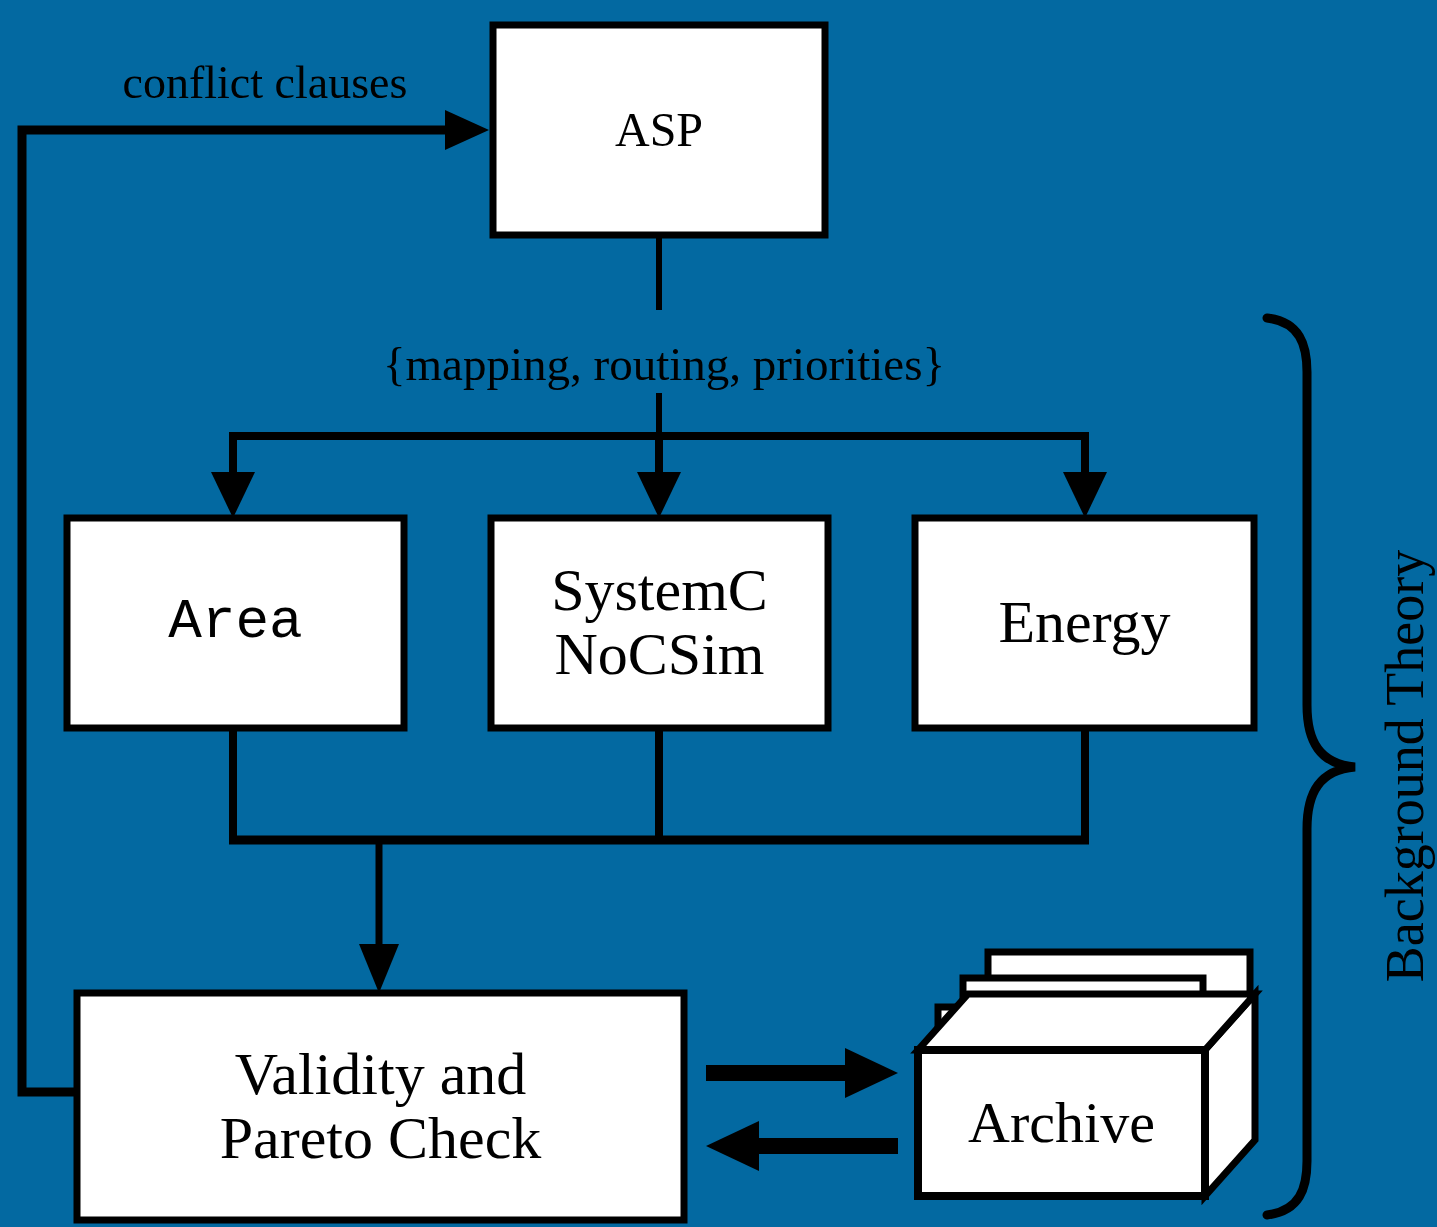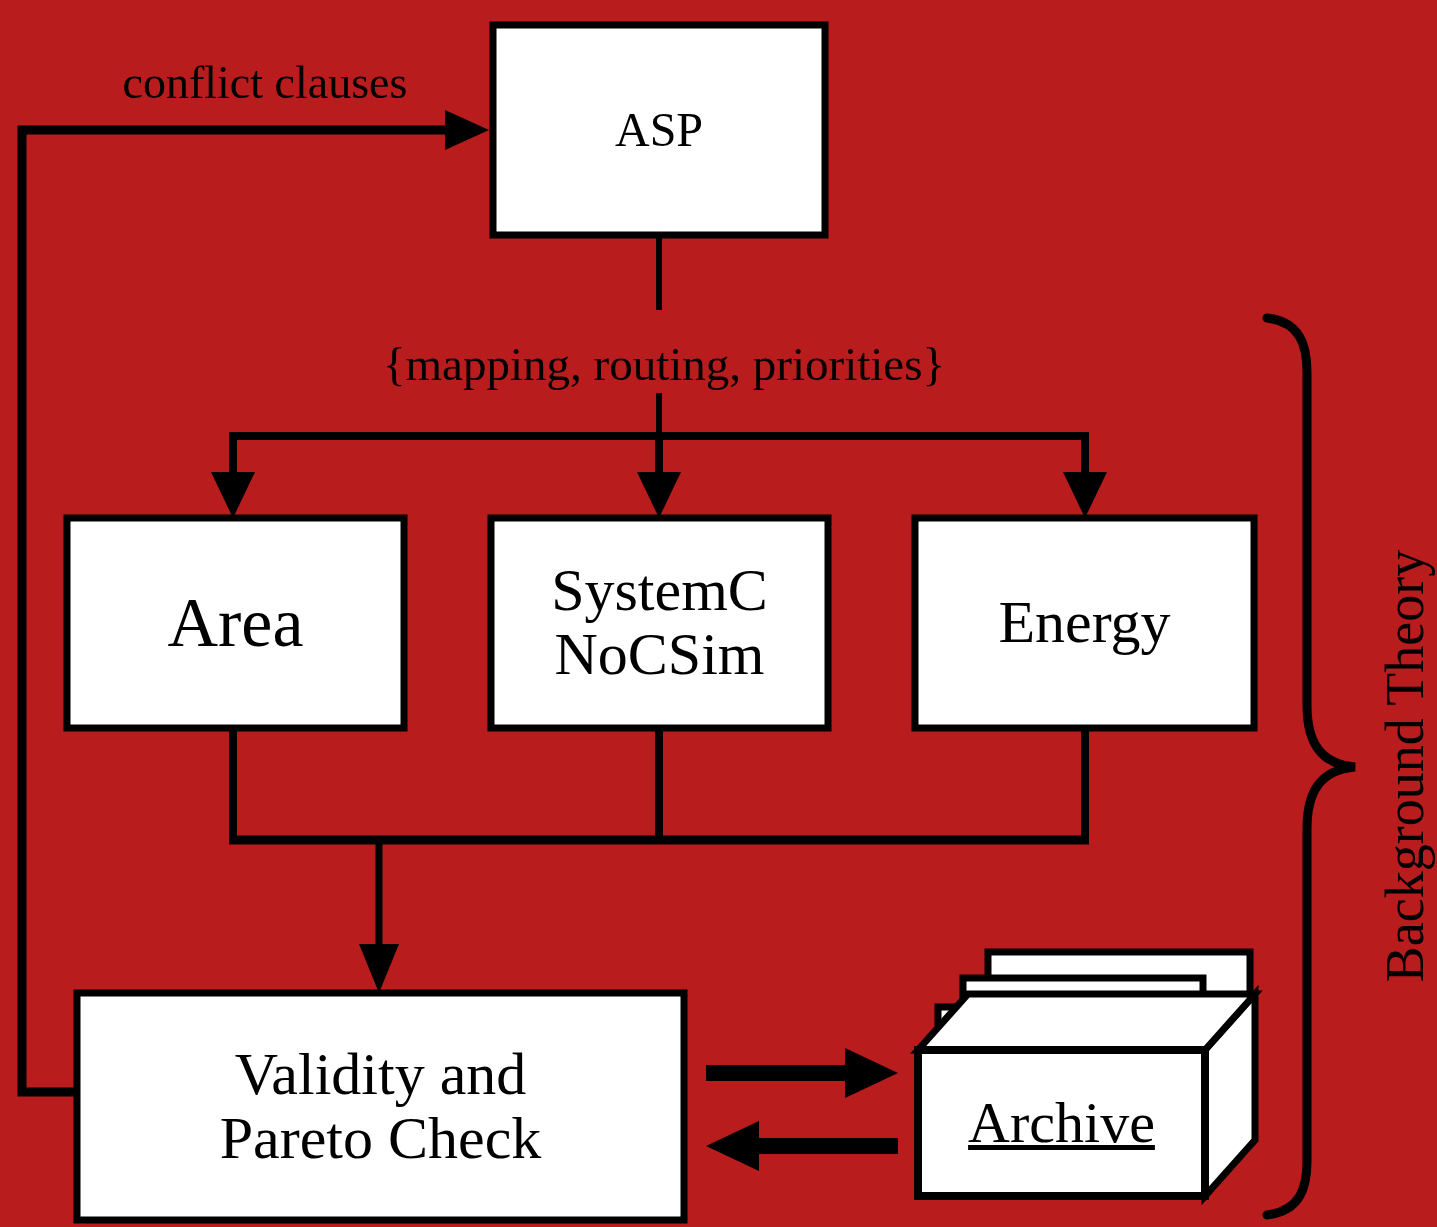--- a/index.html
+++ b/index.html
@@ -4,21 +4,21 @@
 <style>
   html, body {
     margin: 0;
     padding: 0;
     background: #ffffff;
   }
   #canvas {
     position: relative;
     width: 1437px;
     height: 1227px;
-    background: #b91c1c;
+    background: #0369a1;
     font-family: "Liberation Serif", "DejaVu Serif", serif;
     color: #000000;
     overflow: hidden;
   }
   #flow-svg {
     position: absolute;
     left: 0;
     top: 0;
     width: 1437px;
     height: 1227px;
@@ -115,27 +115,27 @@
              L 1307 1161
              C 1307 1188, 1300 1211, 1267 1215" fill="none" stroke="#000000" stroke-width="9" stroke-linecap="round"></path>
   </svg>
 
   <div class="edge-label" style="left:55px; top:56px; width:420px; font-size:46px;">conflict clauses</div>
 
   <div class="edge-label" style="left:269px; top:305px; width:790px; font-size:47px;margin-top:32px;">{mapping, routing, priorities}</div>
 
   <div class="node-label" style="left:493px; top:25px; width:332px; height:210px; font-size:48px;">ASP</div>
 
-  <div class="node-label" style="left:67px; top:518px; width:337px; height:210px; font-size:70px;">Area</div>
+  <div class="node-label" style="left:67px; top:518px; width:337px; height:210px; font-size:56px;font-family:Liberation Mono, monospace;">Area</div>
 
   <div class="node-label" style="left:491px; top:518px; width:337px; height:210px; font-size:60px;">SystemC
 NoCSim</div>
 
   <div class="node-label" style="left:915px; top:518px; width:339px; height:210px; font-size:60px;">Energy</div>
 
   <div class="node-label" style="left:77px; top:993px; width:607px; height:227px; font-size:60px;">Validity and
 Pareto Check</div>
 
-  <div class="node-label" style="left:918px; top:1050px; width:287px; height:146px; font-size:58px;text-decoration:underline;">Archive</div>
+  <div class="node-label" style="left:918px; top:1050px; width:287px; height:146px; font-size:58px;">Archive</div>
 
   <div class="brace-label" style="left:1165px; top:735px; width:480px; font-size:54px; transform: rotate(-90deg);">Background Theory</div>
 
 </div>
 
 </body></html>

